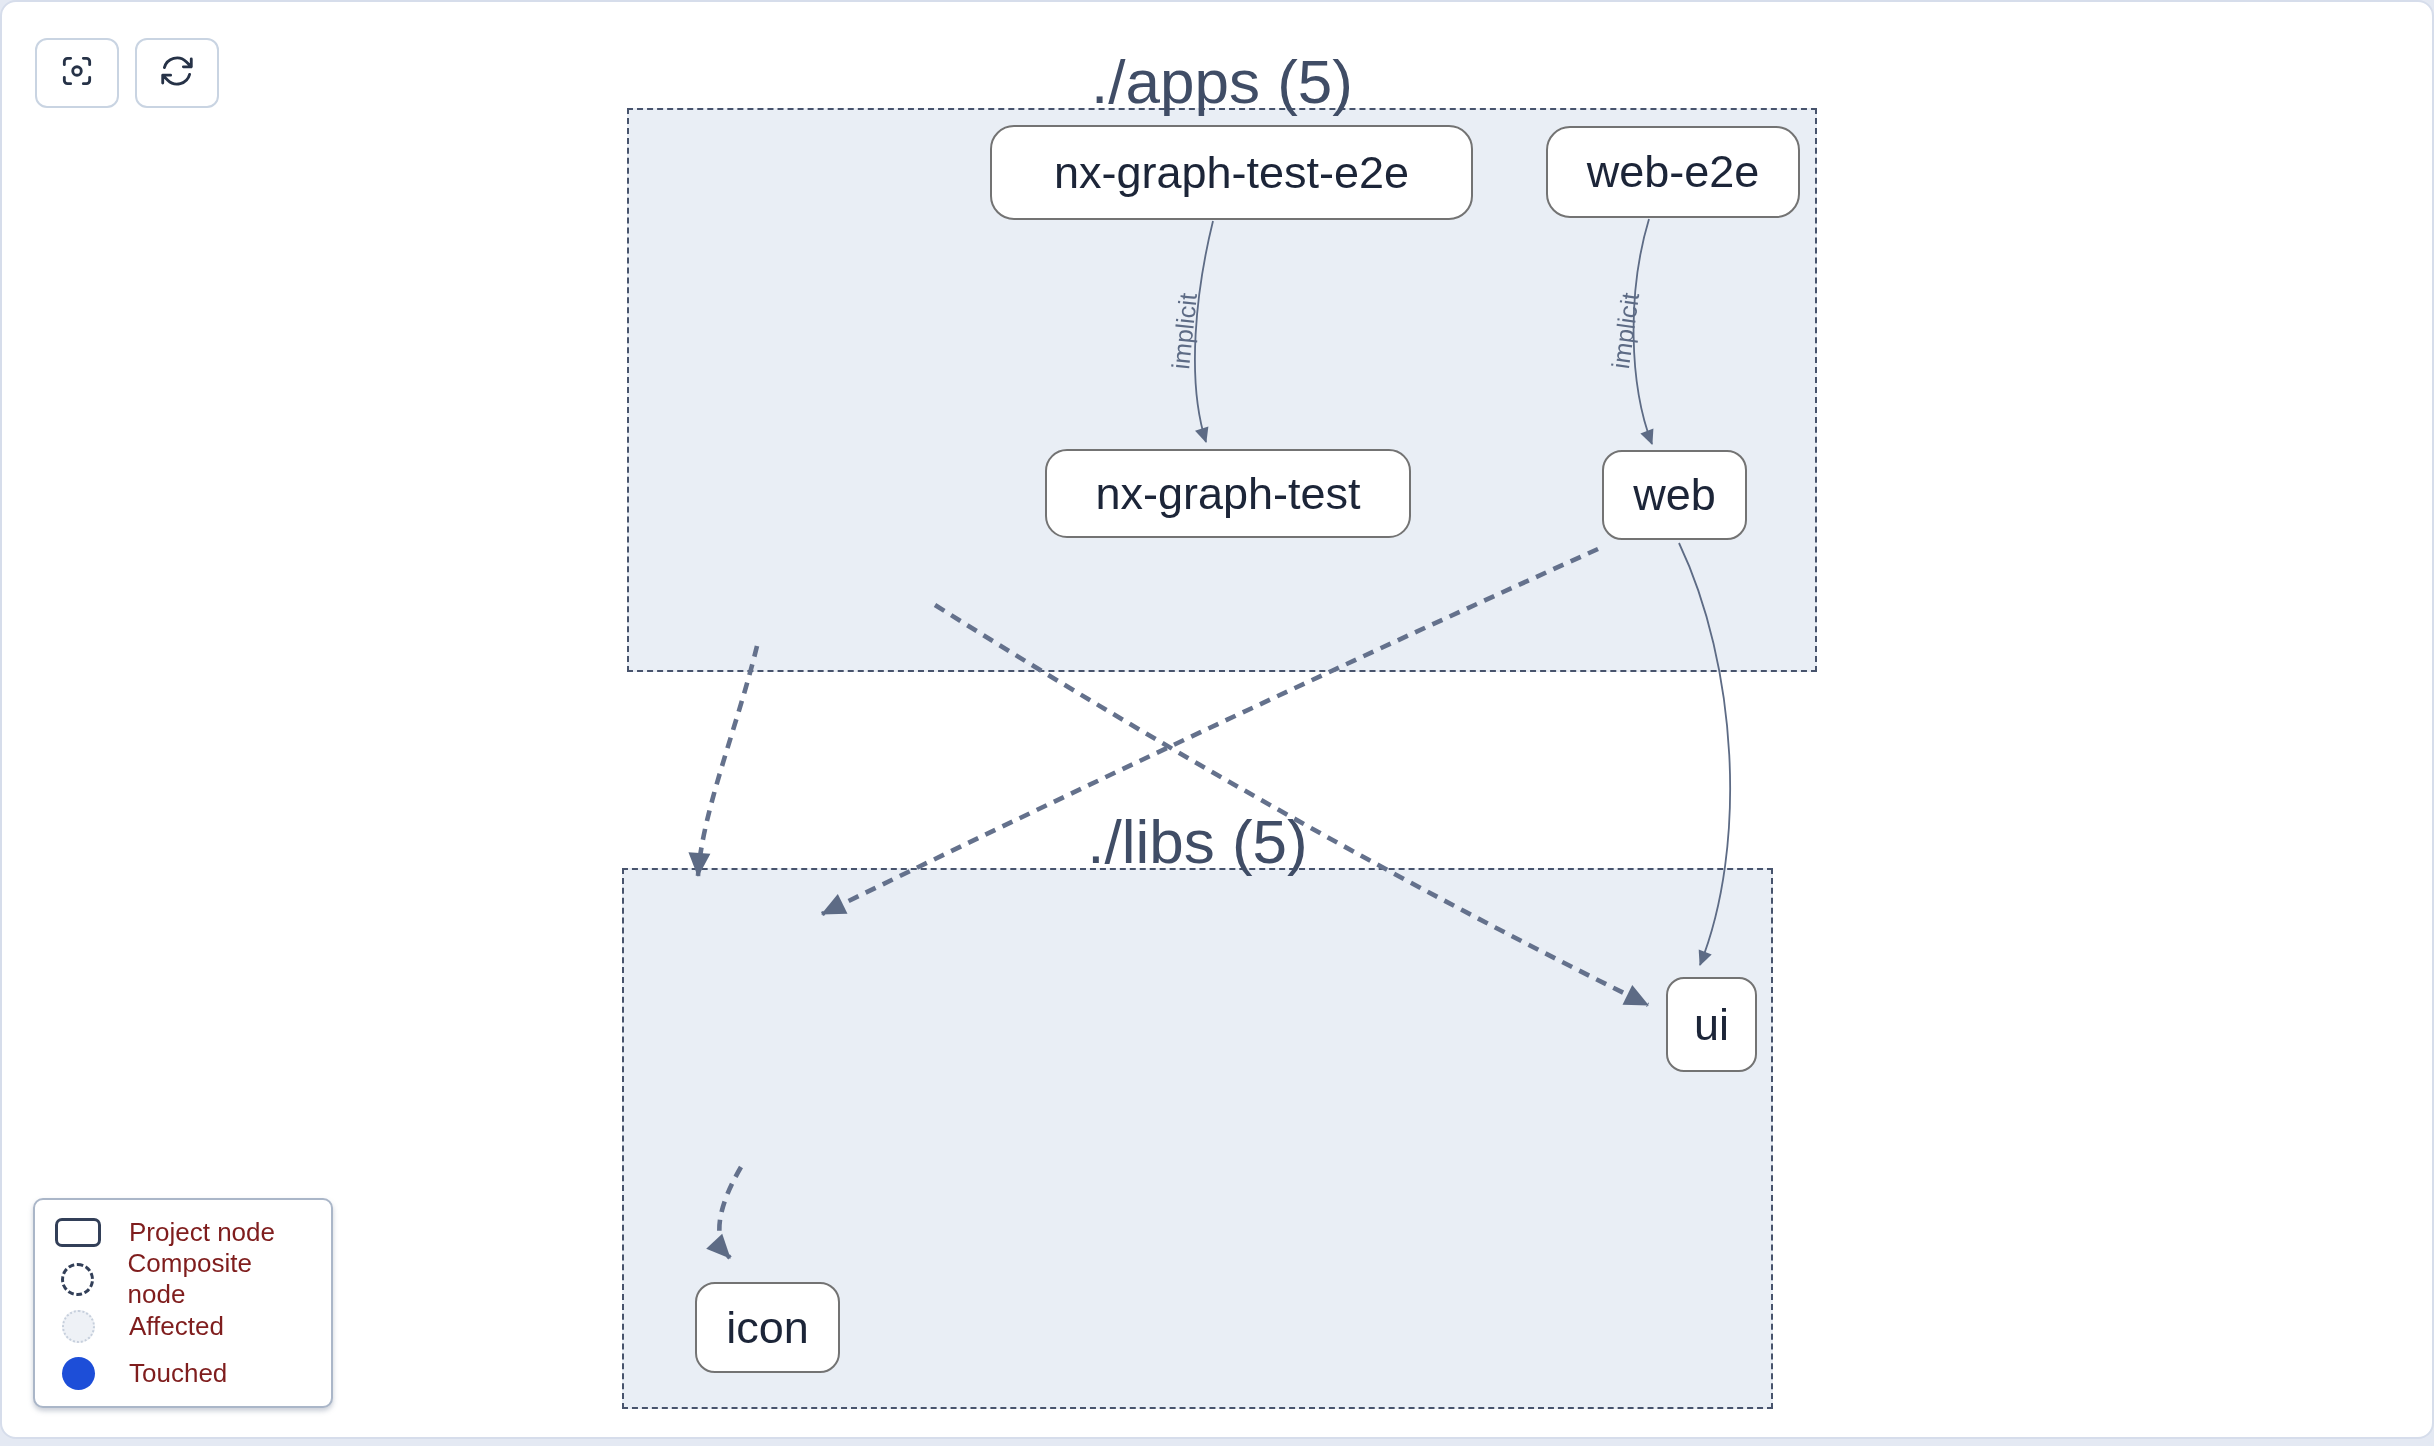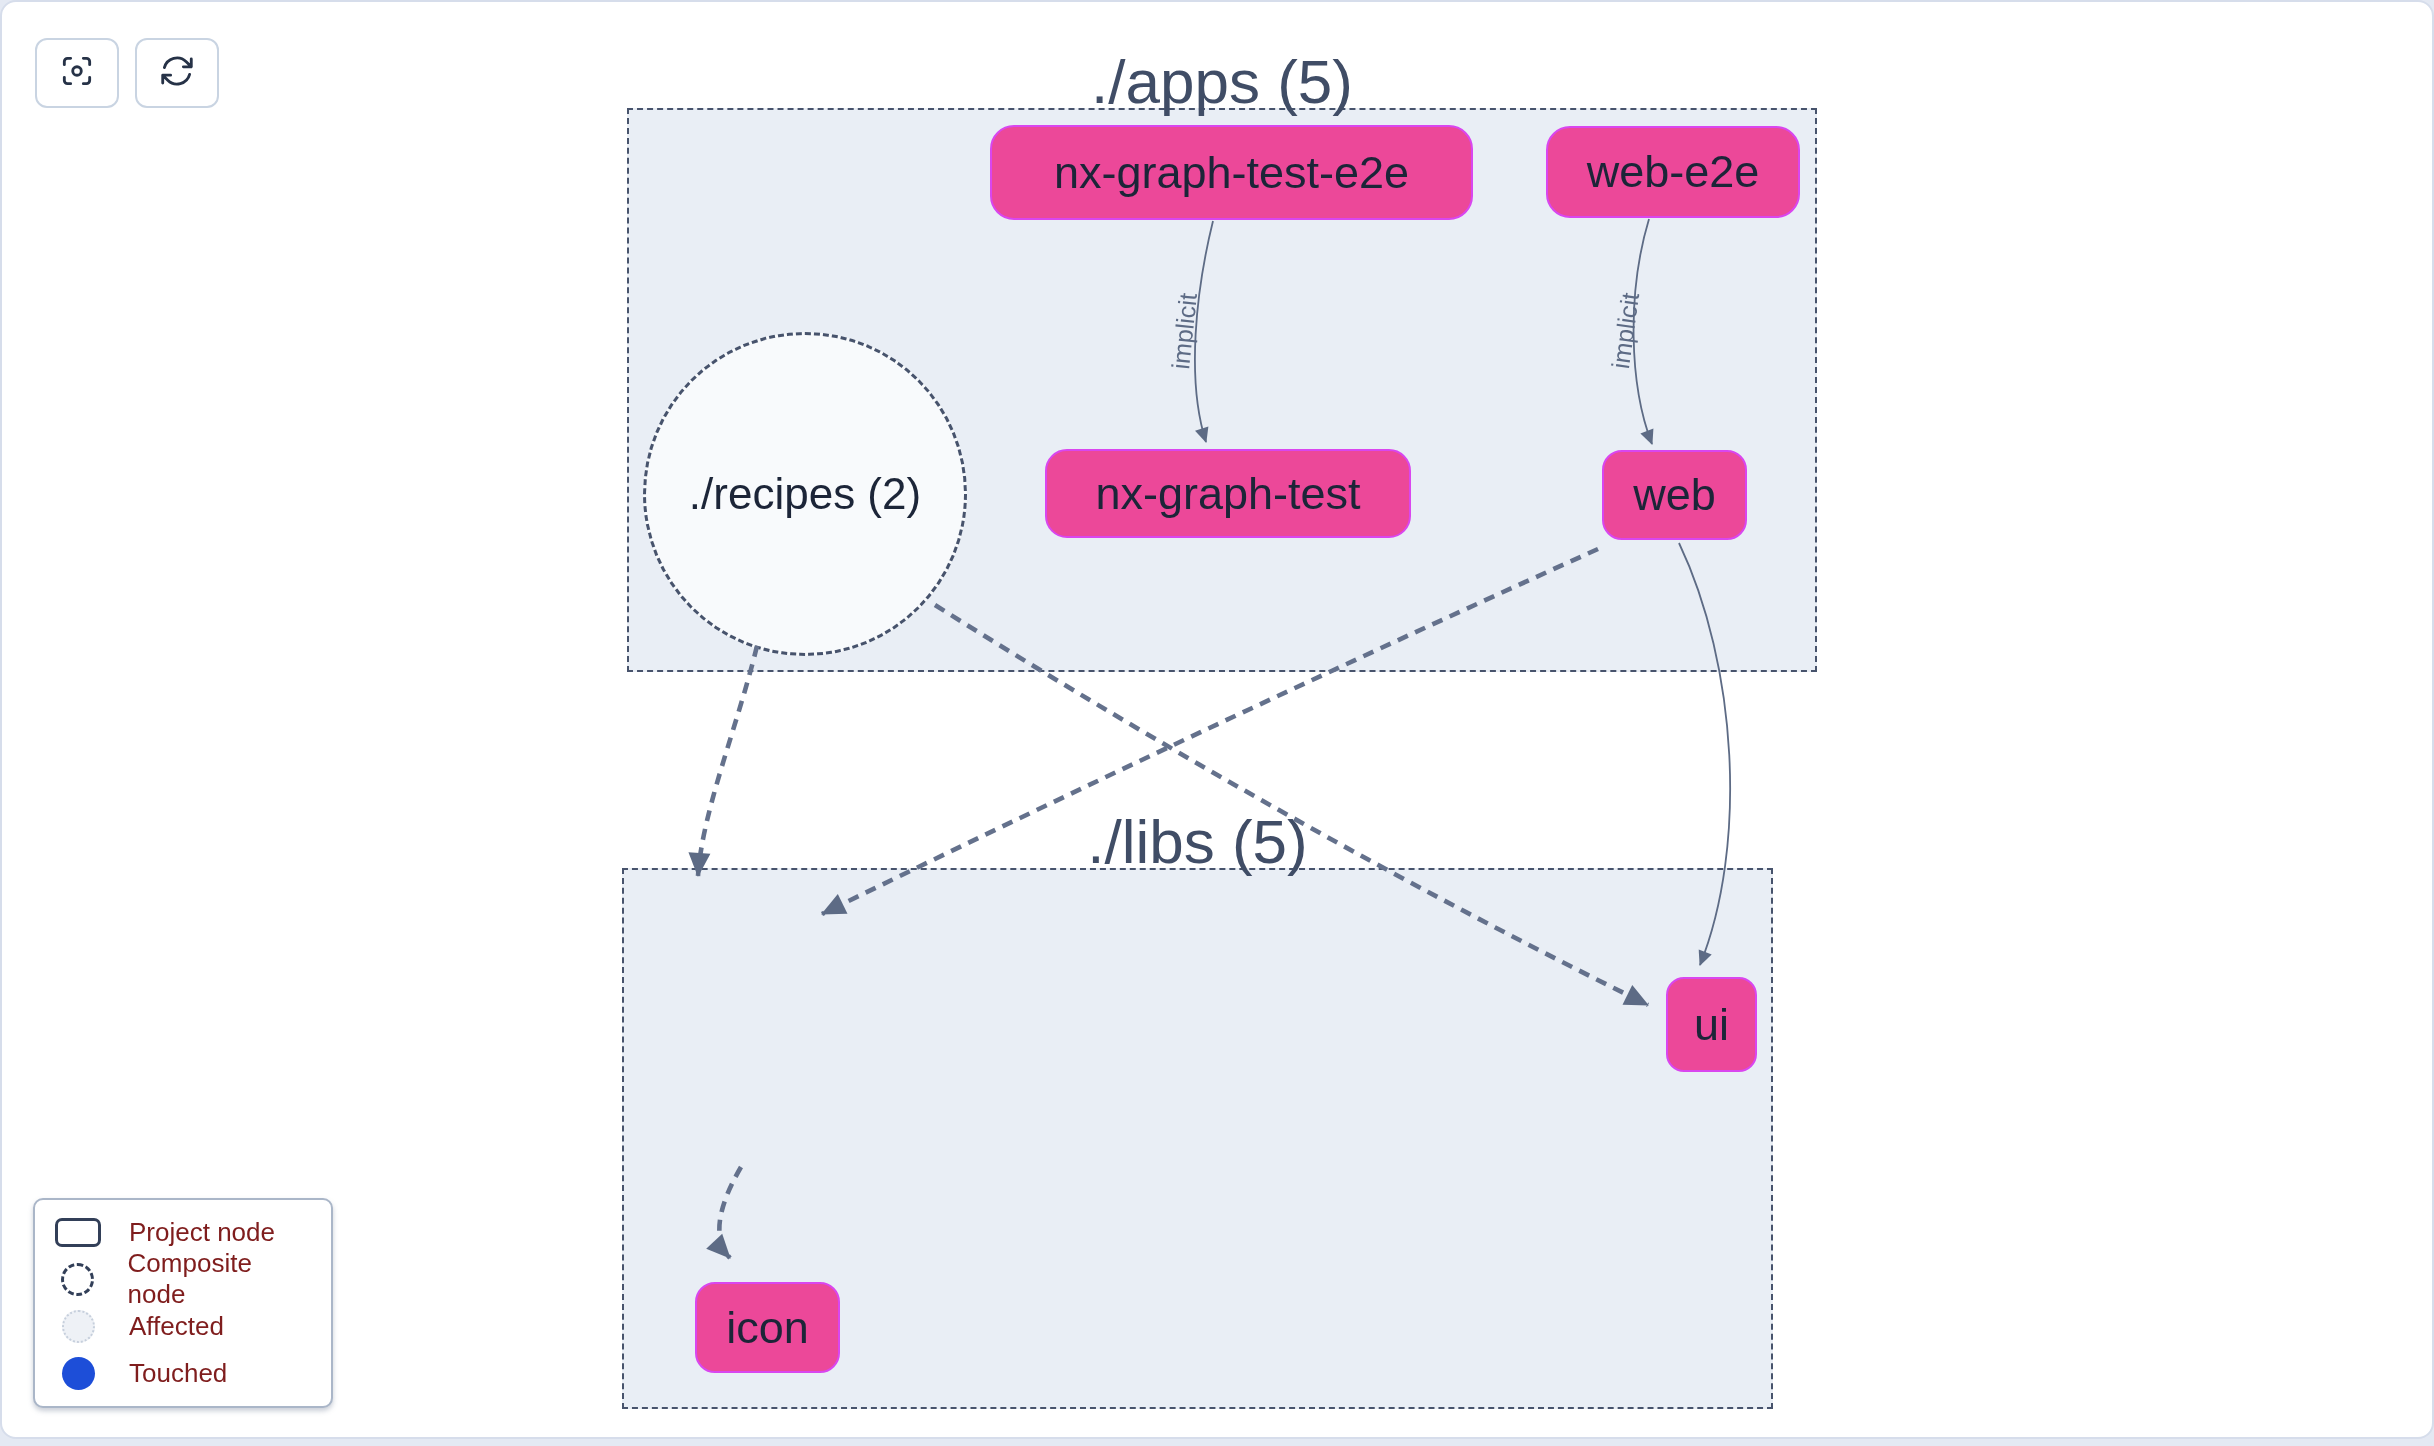--- a/index.html
+++ b/index.html
@@ -18,21 +18,21 @@
   .tool-btn svg { width:38px; height:38px; stroke:#263247; fill:none; stroke-width:1.8; stroke-linecap:round; stroke-linejoin:round; }
   
   .group-box {
     position:absolute; background:#e9eef5; border:2px dashed #47536c; z-index:1;
   }
   .group-title {
     position:absolute; text-align:center; font-size:62px; color:#404d66; z-index:2; line-height:50px;
   }
   
   .pnode {
-    position:absolute; background:#ec4899; border:2px solid #d946ef; border-radius:20px;
+    position:absolute; background:#ffffff; border:2px solid #737373; border-radius:20px;
     display:flex; align-items:center; justify-content:center;
     font-size:45px; color:#1c2538; z-index:10; cursor:pointer; white-space:nowrap;
   }
   .cnode {
     position:absolute; background:#f8fafc; border:3px dashed #47536c; border-radius:50%;
     display:flex; align-items:center; justify-content:center;
     font-size:44px; color:#1c2538; z-index:10; cursor:pointer; white-space:nowrap;
   }
   
   svg.edges { position:absolute; left:0; top:0; z-index:20; pointer-events:none; }
@@ -88,21 +88,20 @@
   <div class="group-box" style="left:622px; top:868px; width:1151px; height:541px;"></div>
   <div class="group-title" style="left:622px; top:817px; width:1151px;">./libs (5)</div>
 
   <div class="pnode" style="left:990px; top:125px; width:483px; height:95px; border-radius:24px;">nx-graph-test-e2e</div>
   <div class="pnode" style="left:1546px; top:126px; width:254px; height:92px; border-radius:24px;">web-e2e</div>
   <div class="pnode" style="left:1045px; top:449px; width:366px; height:89px; border-radius:22px;">nx-graph-test</div>
   <div class="pnode" style="left:1602px; top:450px; width:145px; height:90px; border-radius:20px;">web</div>
   <div class="pnode" style="left:1666px; top:977px; width:91px; height:95px; border-radius:18px;">ui</div>
   <div class="pnode" style="left:695px; top:1282px; width:145px; height:91px; border-radius:20px;">icon</div>
 
-  <div class="cnode" style="left:643px; top:332px; width:324px; height:324px;">./recipes (2)</div>
 
   <svg class="edges" width="2434" height="1446" viewBox="0 0 2434 1446">
     <defs>
       <marker id="arrow-small" markerUnits="userSpaceOnUse" markerWidth="22" markerHeight="20" refX="15" refY="8" orient="auto">
         <path d="M1,1 L16,8 L1,15 Z" fill="#5d6b85"></path>
       </marker>
       <marker id="arrow-big" markerUnits="userSpaceOnUse" markerWidth="34" markerHeight="30" refX="24" refY="12" orient="auto">
         <path d="M1,1 L25,12 L1,23 Z" fill="#5d6b85"></path>
       </marker>
     </defs>

